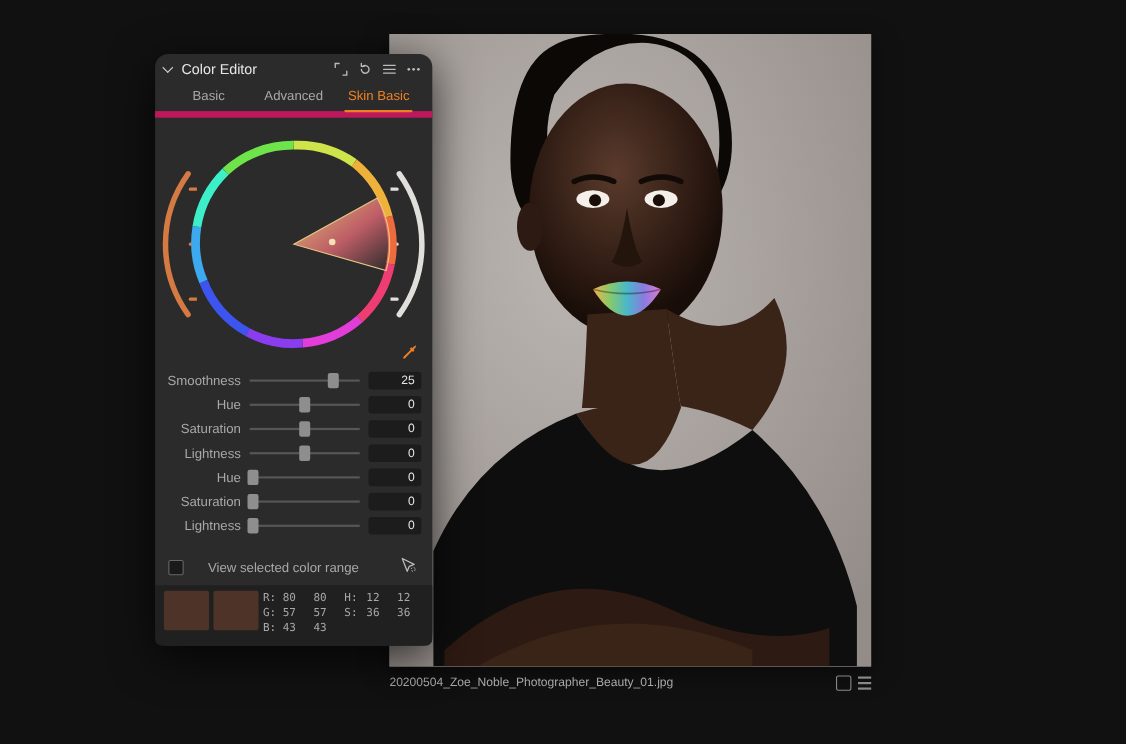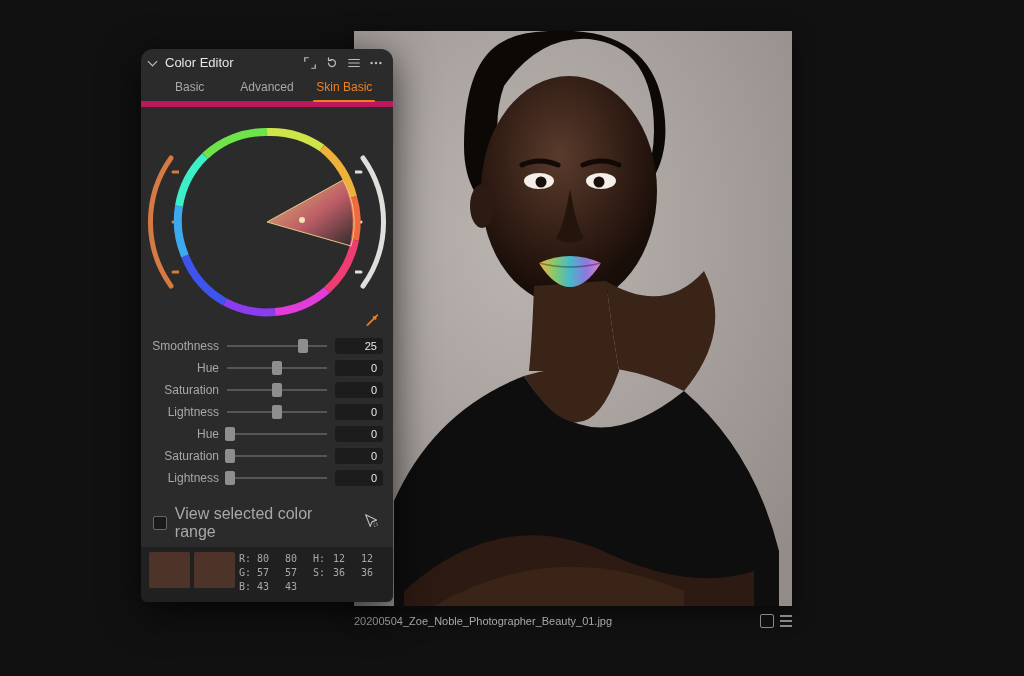--- a/index.html
+++ b/index.html
@@ -64,21 +64,21 @@
   .eyedrop svg{width:16px;height:16px;}
   
   .rows{padding:4px 10px 6px 10px;}
   .row{display:flex;align-items:center;height:22px;gap:8px;}
   .row-label{width:68px;text-align:right;color:var(--txt-dim);font-size:12px;}
   .slider{flex:1;height:16px;display:flex;align-items:center;position:relative;cursor:pointer;}
   .track{height:2px;background:var(--slider-track);flex:1;position:relative;}
   .thumb-s{position:absolute;top:50%;width:10px;height:14px;background:var(--slider-thumb);border-radius:2px;transform:translate(-50%,-50%);}
   .val{width:42px;text-align:right;background:var(--input-bg);border-radius:3px;padding:2px 6px 2px 0;font-size:11px;color:var(--txt);}
   .section-title{text-align:center;color:var(--txt-dim);margin:6px 0 2px;font-size:12px;}
-  .view-range{display:flex;align-items:center;gap:8px;padding:10px 12px 6px;color:var(--txt-dim);font-size:16px;}
+  .view-range{display:flex;align-items:center;gap:22px;padding:10px 12px 6px;color:var(--txt-dim);font-size:12px;}
   .chk{width:12px;height:12px;border:1px solid #666;border-radius:2px;background:#1a1a1a;cursor:pointer;}
   .mask-ic{margin-left:auto;cursor:pointer;}
   .mask-ic svg{width:18px;height:18px;color:#bbb;}
   .swatch-row{display:flex;align-items:stretch;background:var(--panel-dark);border-radius:0 0 6px 6px;padding:5px 8px 8px;gap:4px;}
   .swatch{width:46px;height:36px;background:var(--swatch);border-radius:2px;}
   .readout{margin-left:auto;font-family:Menlo,Consolas,monospace;font-size:10px;color:var(--txt-dim);line-height:14px;display:grid;grid-template-columns:14px 24px 24px 16px 24px 24px;gap:0 4px;align-items:center;}
   .readout span{text-align:left;}
   .readout .lab{text-align:left;}
 </style>
 </head>

